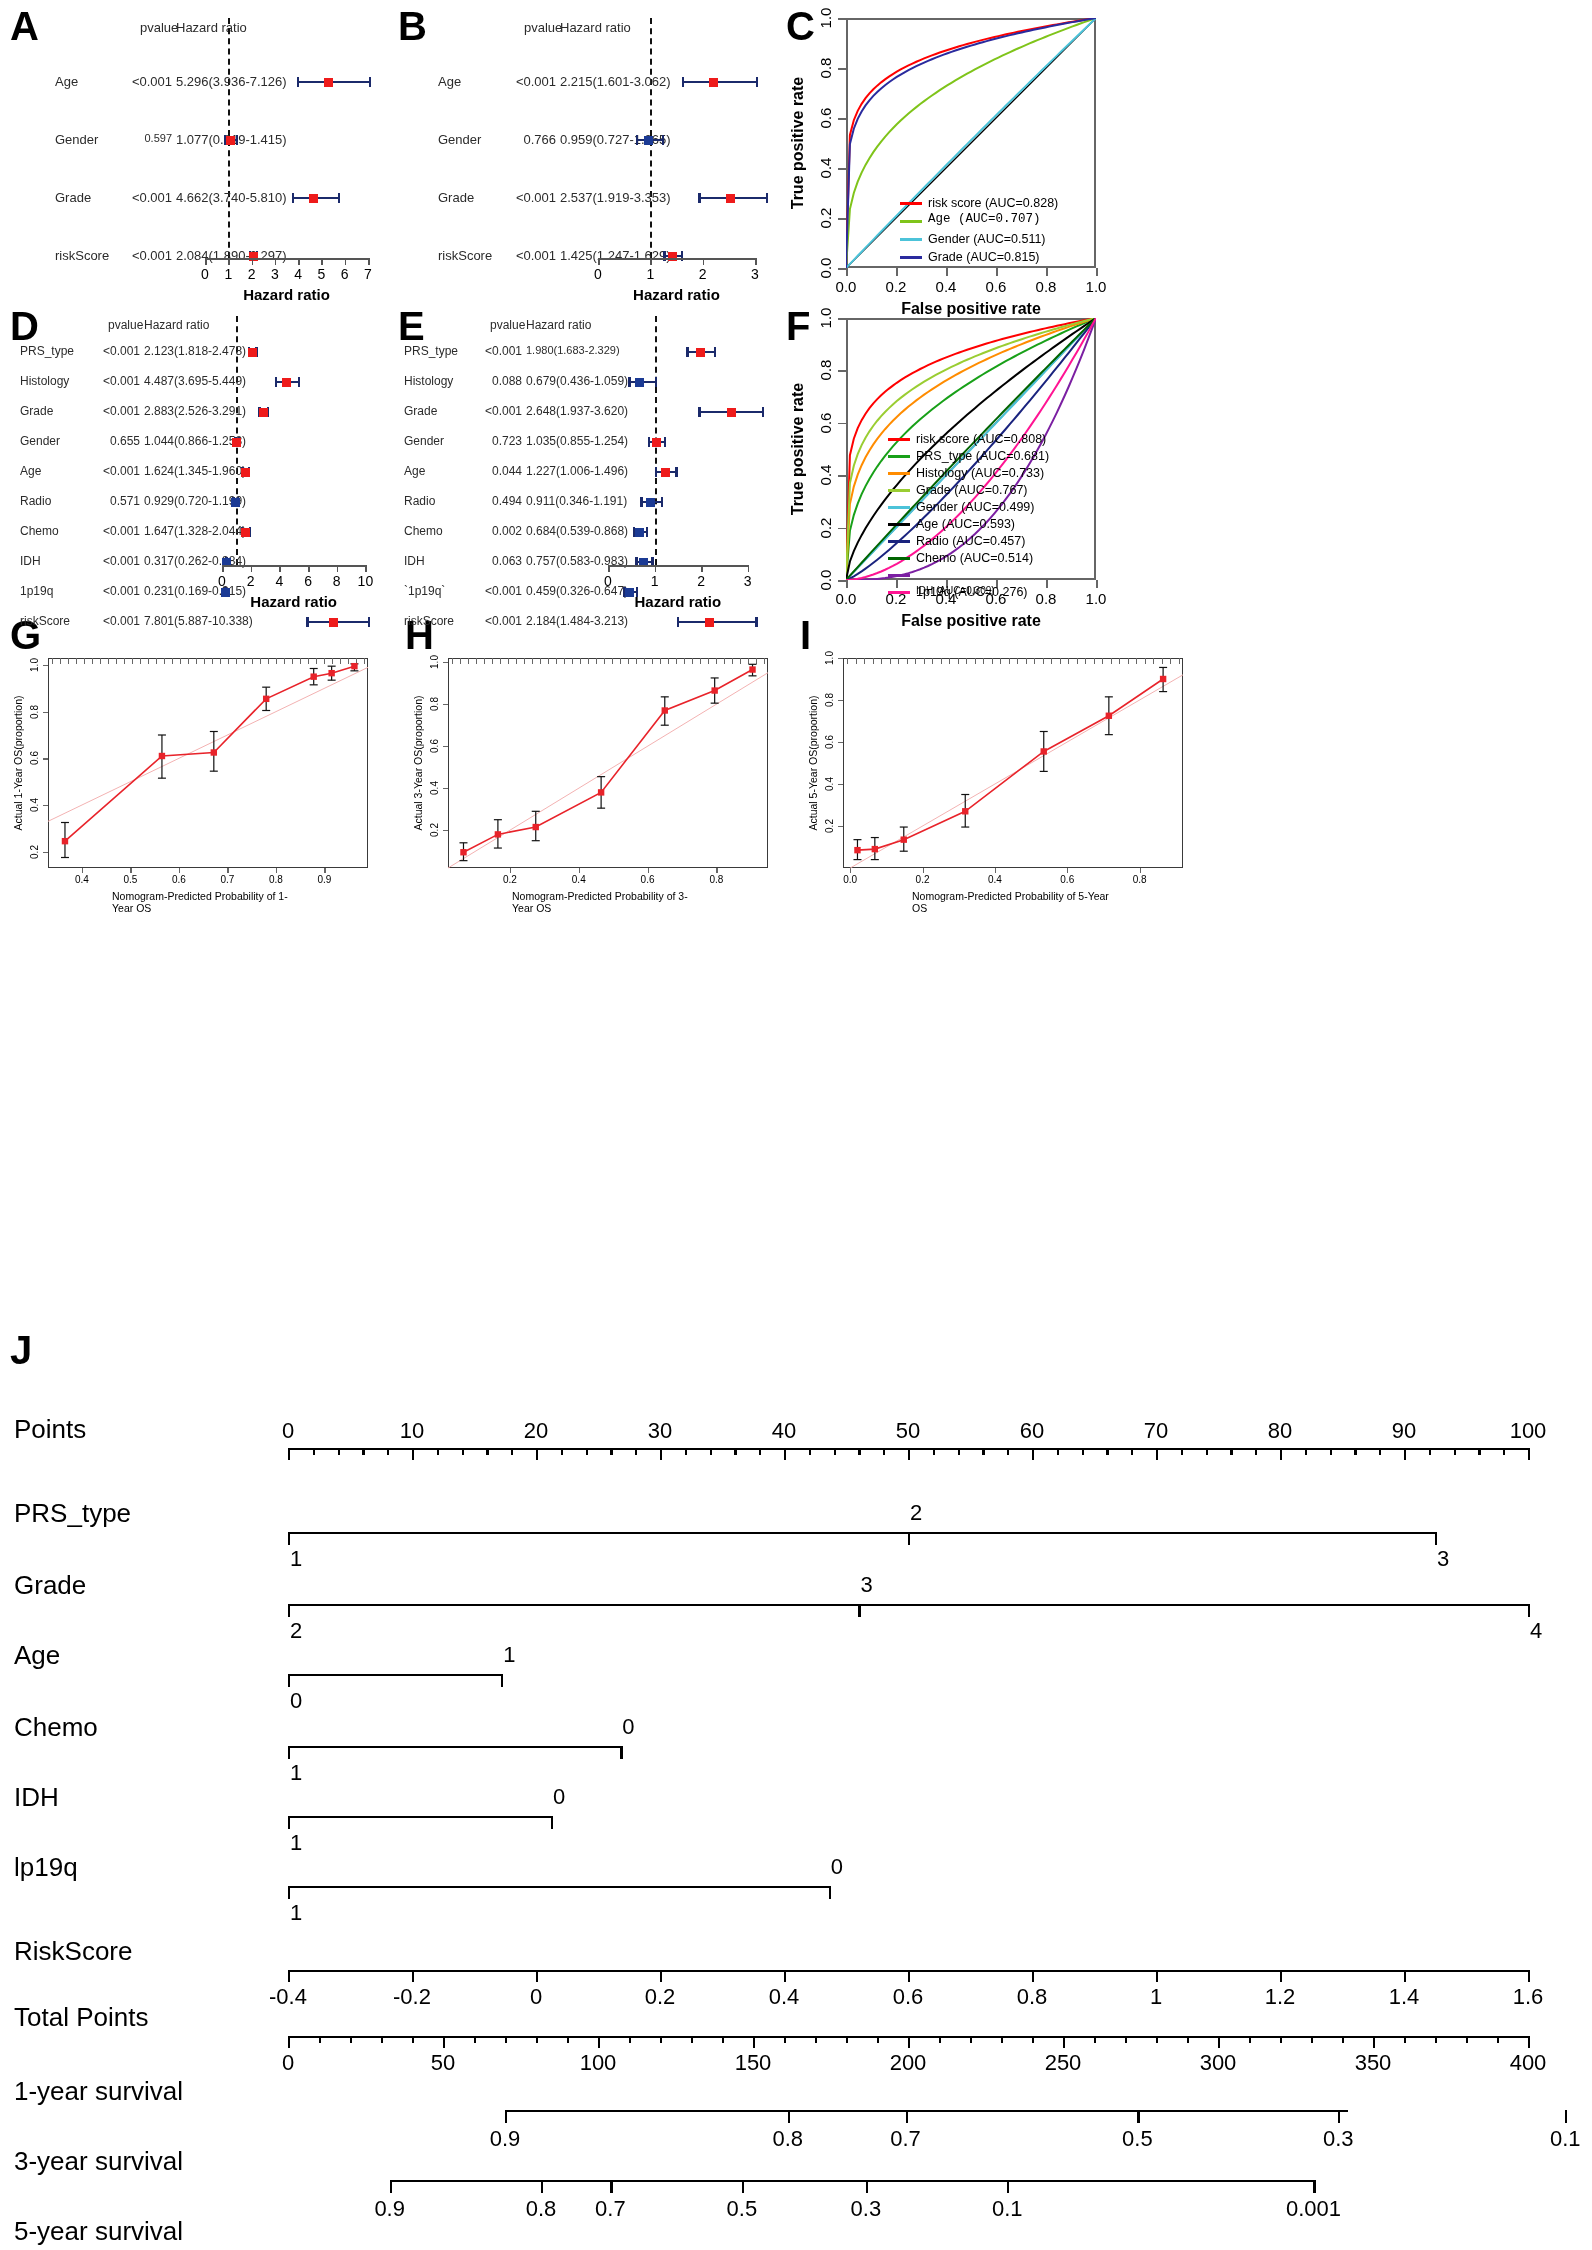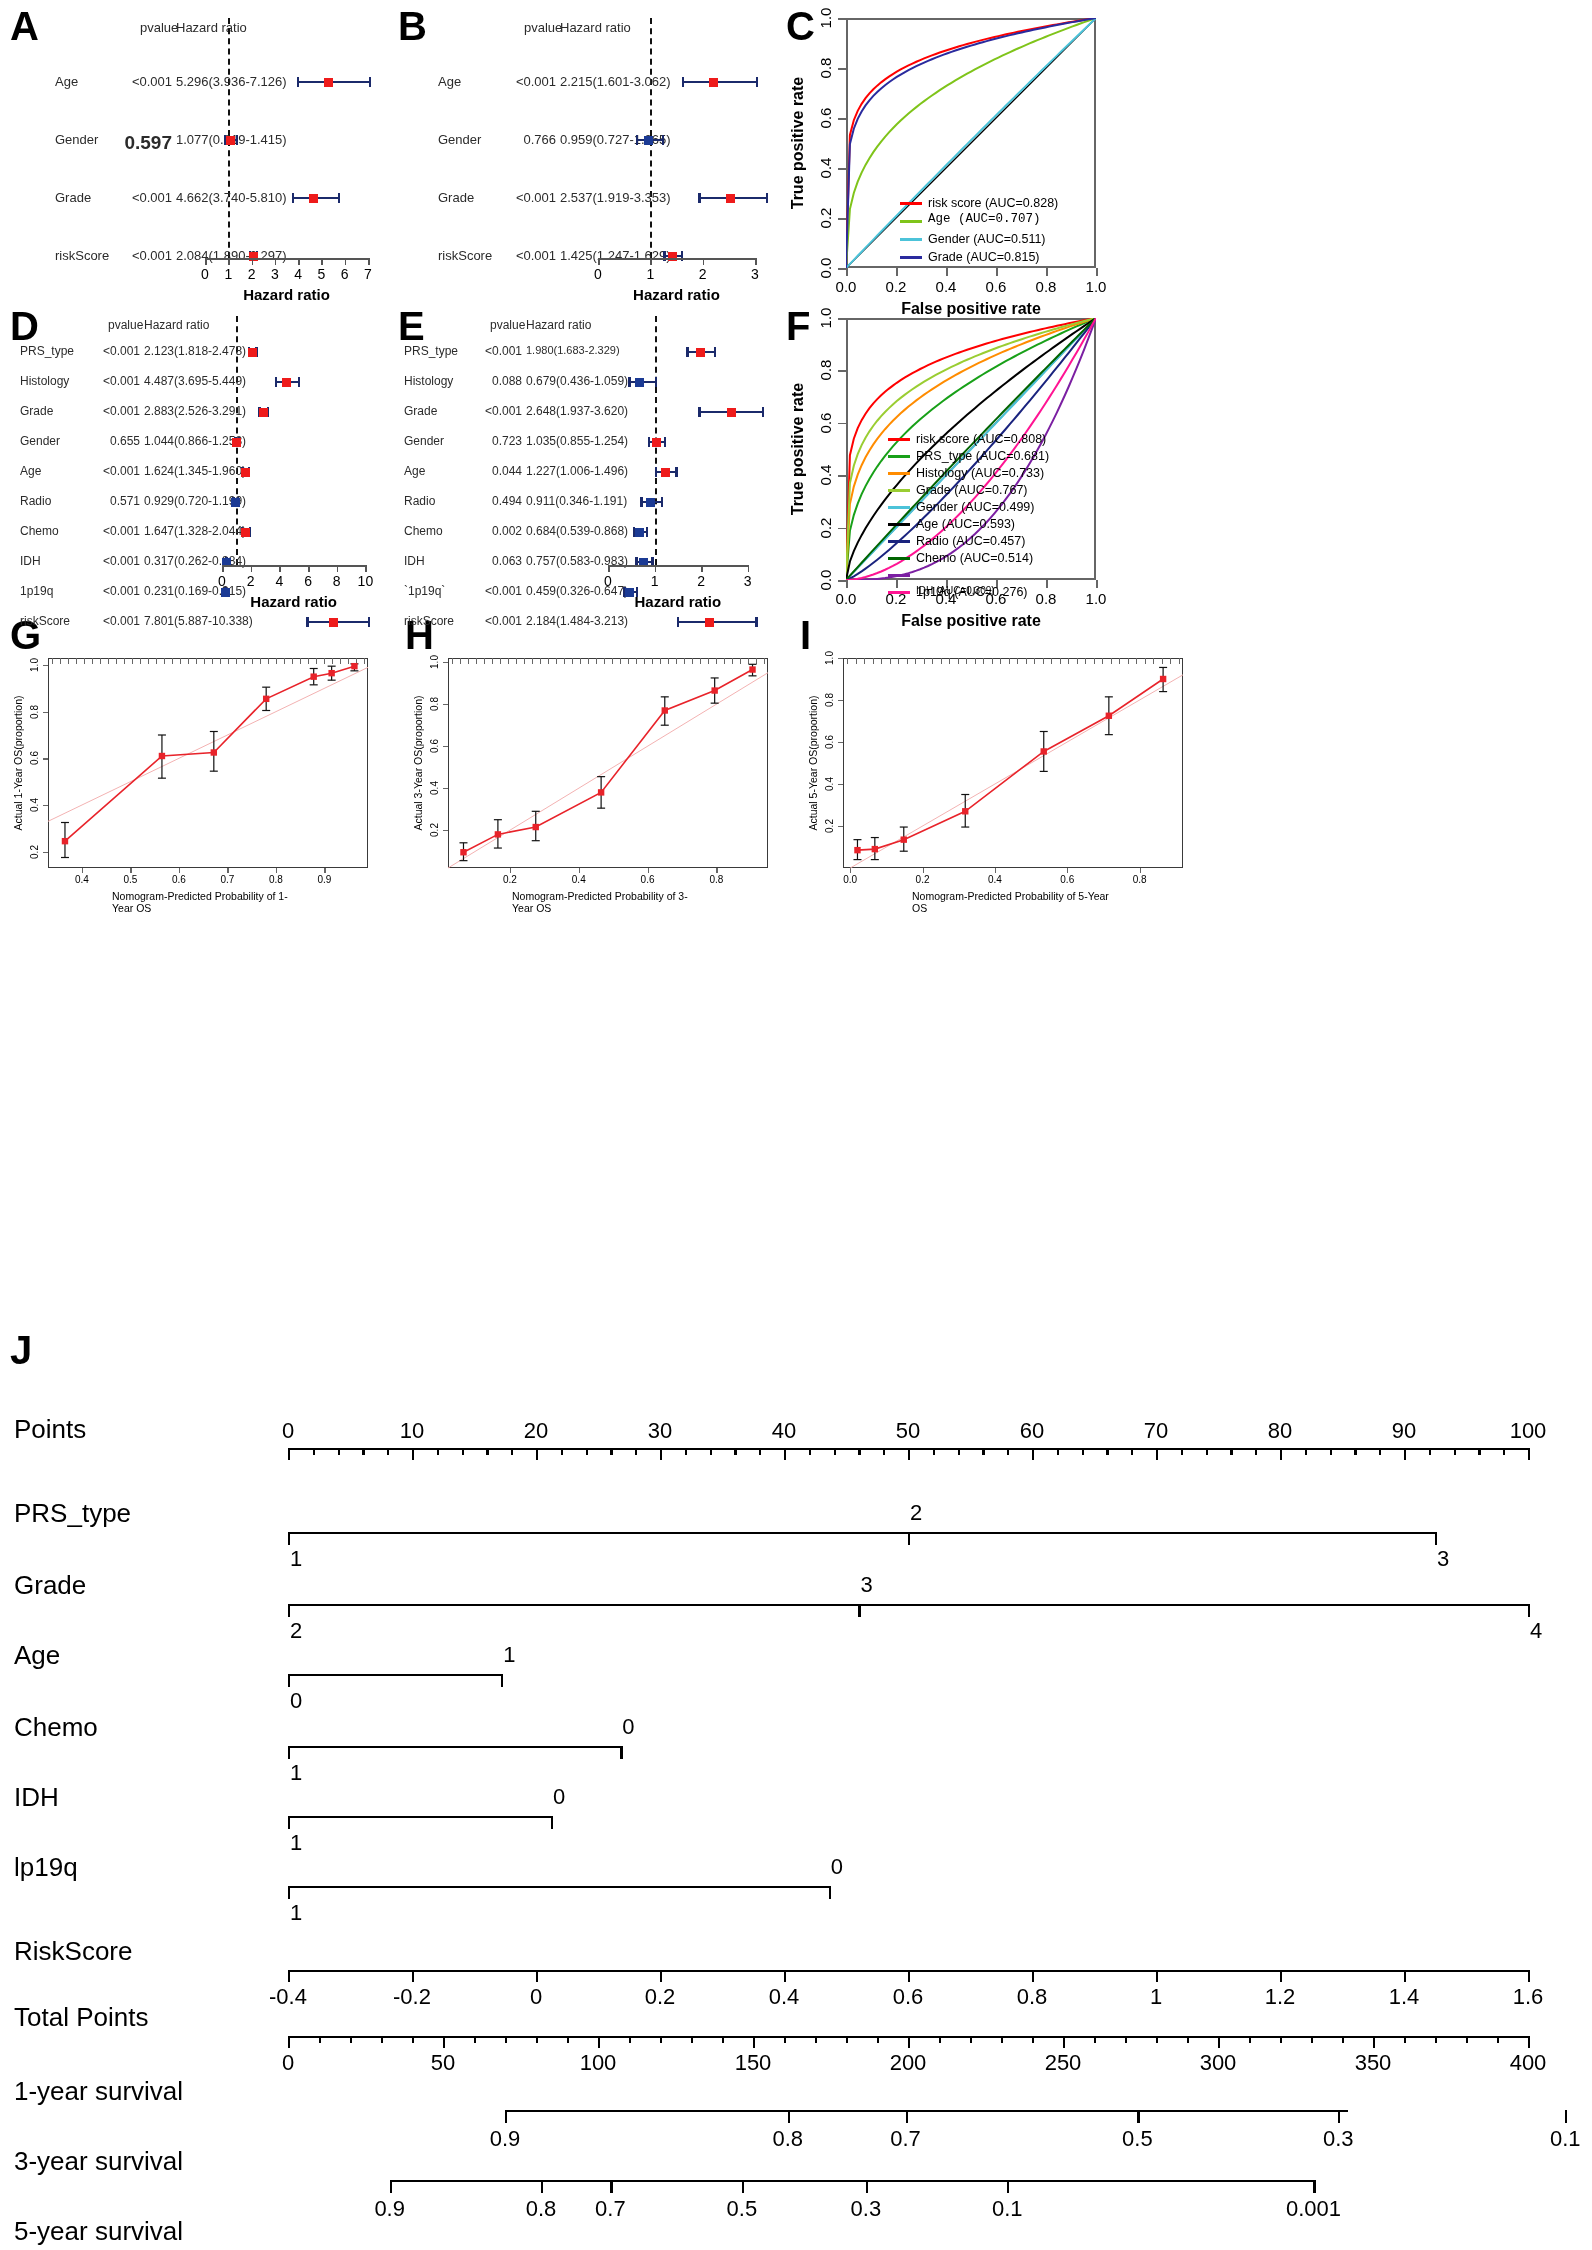--- a/index.html
+++ b/index.html
@@ -71,21 +71,21 @@
     <div class="f-hdr" style="left:176px; top:20px; font-size:13px;">Hazard ratio</div>
     <div class="f-dash" style="left:228.2876712328767px; top:18px; height:240px;"></div>
     <div class="f-row-lbl" style="left:55px; top:73.5px; font-size:13px;">Age</div>
     <div class="f-row-p" style="left:112px; width:60px; top:73.5px; font-size:13px;">&lt;0.001</div>
     <div class="f-row-hr" style="left:176px; top:73.5px; font-size:13px;">5.296(3.936-7.126)</div>
     <div class="ci-line" style="left:296.66027397260274px; top:80.8px; width:74.28767123287673px;"></div>
     <div class="ci-cap" style="left:296.66027397260274px; top:77px; height:10px;"></div>
     <div class="ci-cap" style="left:368.5479452054795px; top:77px; height:10px;"></div>
     <div class="ci-box red" style="left:323.8315068493151px; top:77.5px; width:9px; height:9px;"></div>
     <div class="f-row-lbl" style="left:55px; top:131.5px; font-size:13px;">Gender</div>
-    <div class="f-row-p" style="left:112px; width:60px; top:131.5px; font-size:19px;font-weight:bold;">0.597</div>
+    <div class="f-row-p" style="left:112px; width:60px; top:131.5px; font-size:11px;">0.597</div>
     <div class="f-row-hr" style="left:176px; top:131.5px; font-size:13px;">1.077(0.819-1.415)</div>
     <div class="ci-line" style="left:224.07260273972602px; top:138.8px; width:13.879452054794541px;"></div>
     <div class="ci-cap" style="left:224.07260273972602px; top:135px; height:10px;"></div>
     <div class="ci-cap" style="left:235.55205479452056px; top:135px; height:10px;"></div>
     <div class="ci-box red" style="left:225.58082191780824px; top:135.5px; width:9px; height:9px;"></div>
     <div class="f-row-lbl" style="left:55px; top:189.5px; font-size:13px;">Grade</div>
     <div class="f-row-p" style="left:112px; width:60px; top:189.5px; font-size:13px;">&lt;0.001</div>
     <div class="f-row-hr" style="left:176px; top:189.5px; font-size:13px;">4.662(3.740-5.810)</div>
     <div class="ci-line" style="left:292.0958904109589px; top:196.8px; width:48.20547945205482px;"></div>
     <div class="ci-cap" style="left:292.0958904109589px; top:193px; height:10px;"></div>

